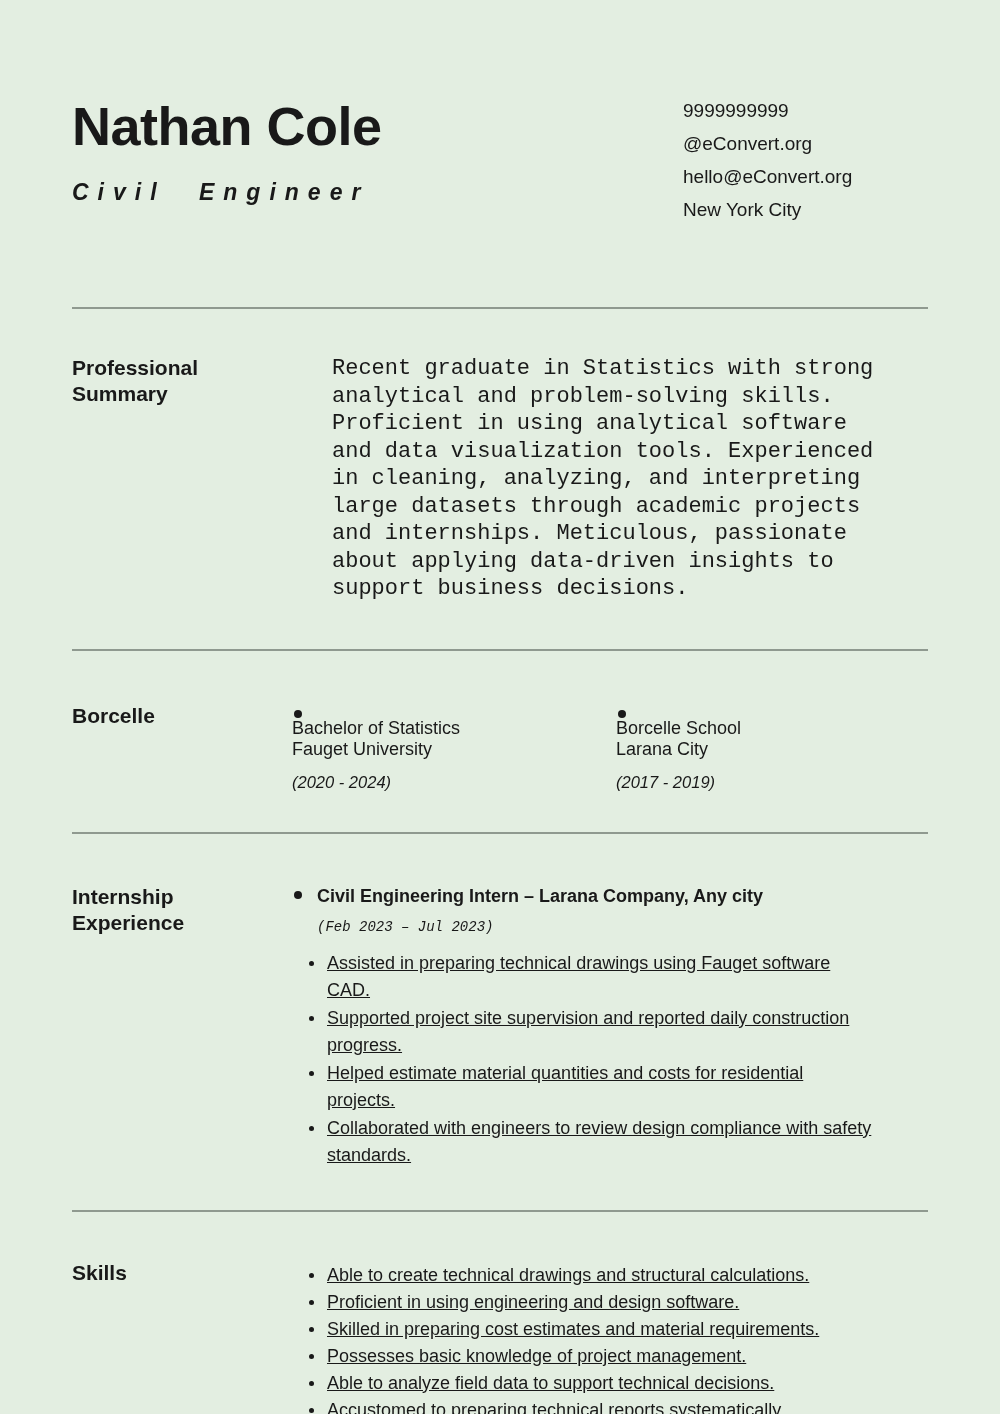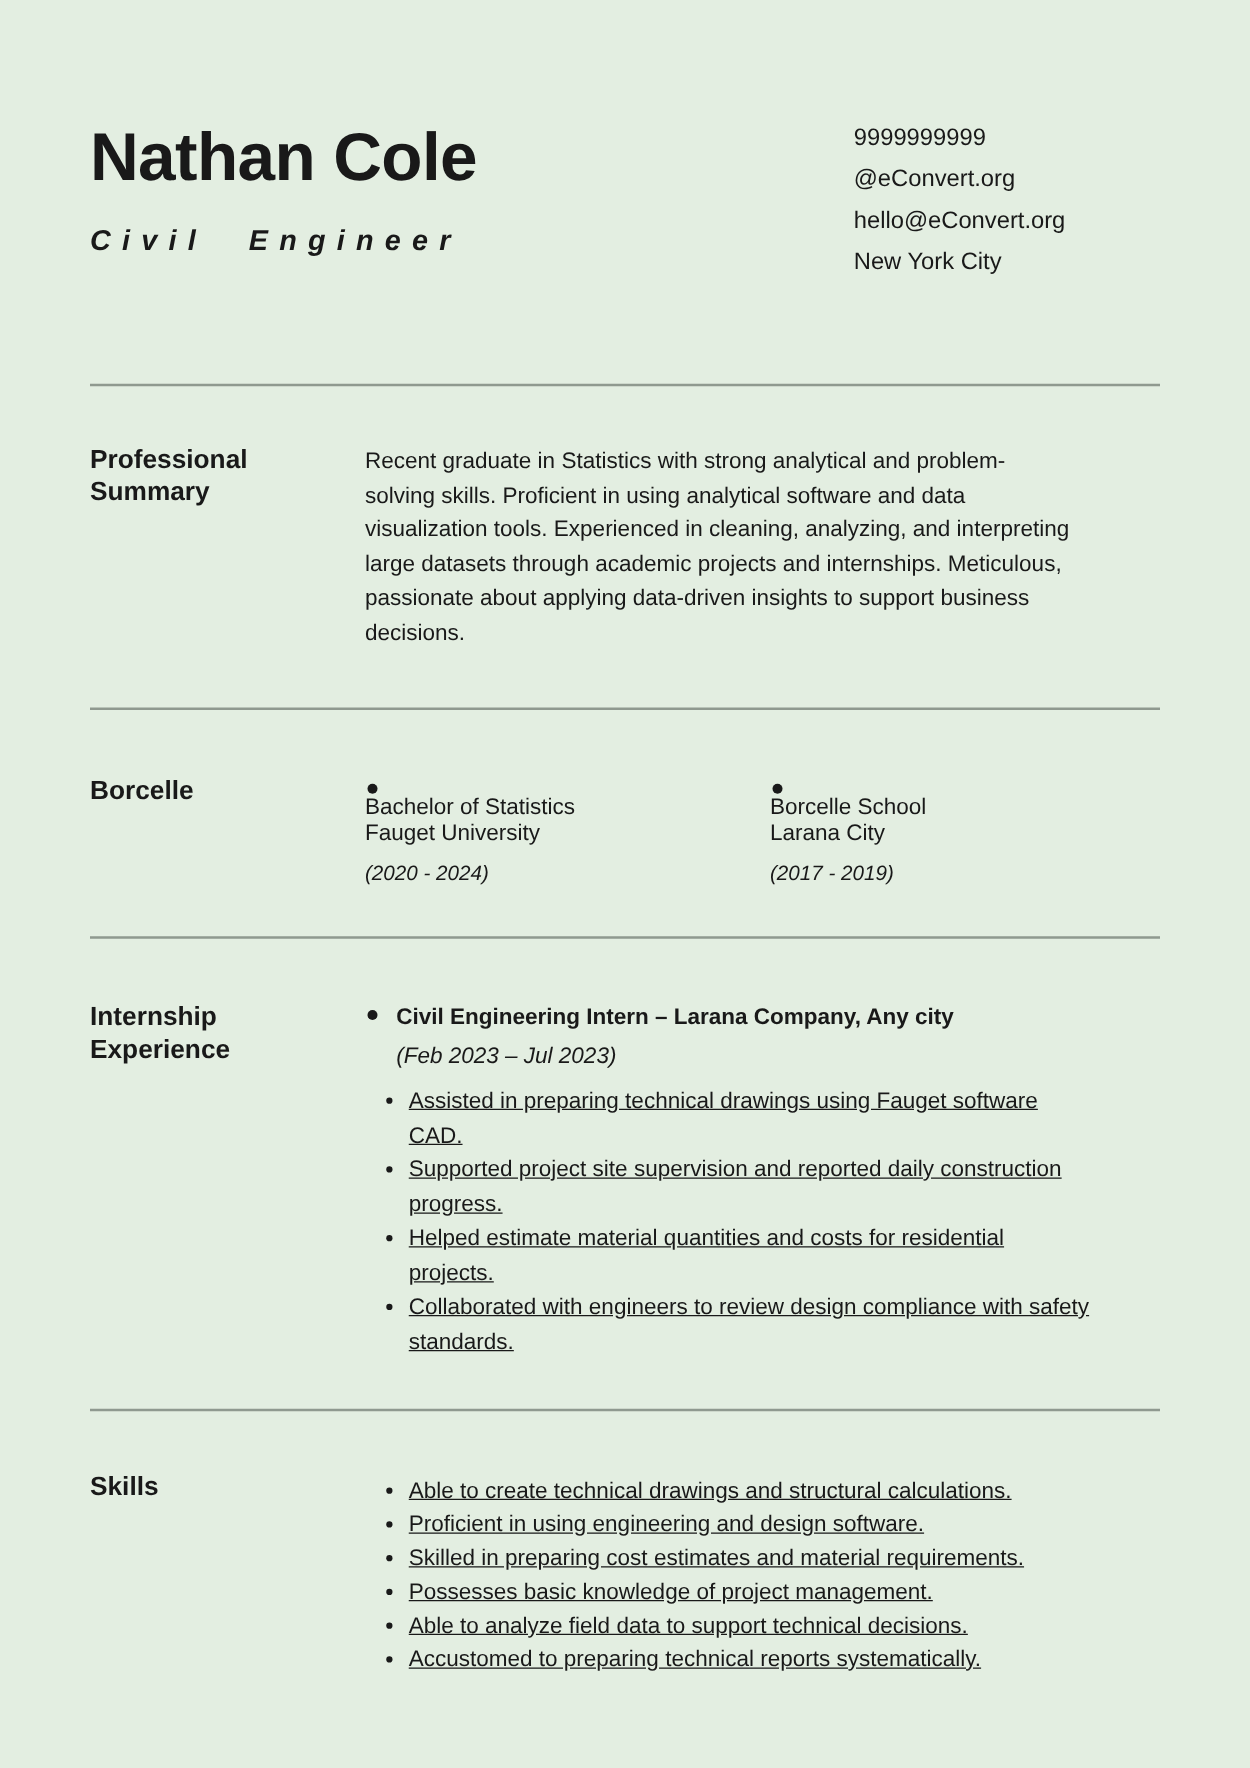--- a/index.html
+++ b/index.html
@@ -66,26 +66,27 @@
     width: 220px;
     padding-right: 50px;
     margin: 0;
     font-size: 21px;
     line-height: 26px;
     font-weight: 700;
   }
   .content { flex: 1; }
 
   
-  .section-summary { padding: 46px 0 46px 0; }
+  .section-summary { padding: 46px 0 46px 0; gap: 40px; }
   .summary-text {
     margin: 0;
     width: 565px;
-    font-size: 18px;
+    font-size: 22px;
     line-height: 27.5px;
+    font-family: Liberation Mono, monospace;
   }
 
   
   .section-education { padding: 52px 0 40px 0; }
   .edu-row { display: flex; gap: 24px; }
   .edu-item { display: flex; width: 300px; flex-direction: column; }
   .bullet-lg {
     flex: none;
     width: 8px; height: 8px;
     border-radius: 50%;
@@ -99,23 +100,24 @@
     line-height: 20px;
     margin-top: 12px;
   }
 
   
   .section-experience { padding: 50px 0 40px 0; }
   .exp-head { display: flex; }
   .exp-title { font-size: 18px; line-height: 24px; font-weight: 700; }
   .exp-dates {
     font-style: italic;
-    font-size: 18px;
+    font-size: 14px;
     line-height: 22px;
     margin-top: 8px;
+    font-family: Liberation Mono, monospace;
   }
   .sub-list {
     list-style: none;
     margin: 12px 0 0 0;
     padding: 0 0 0 17px;
   }
   .sub-list li { display: flex; }
   .bullet-sm {
     flex: none;
     width: 5px; height: 5px;

